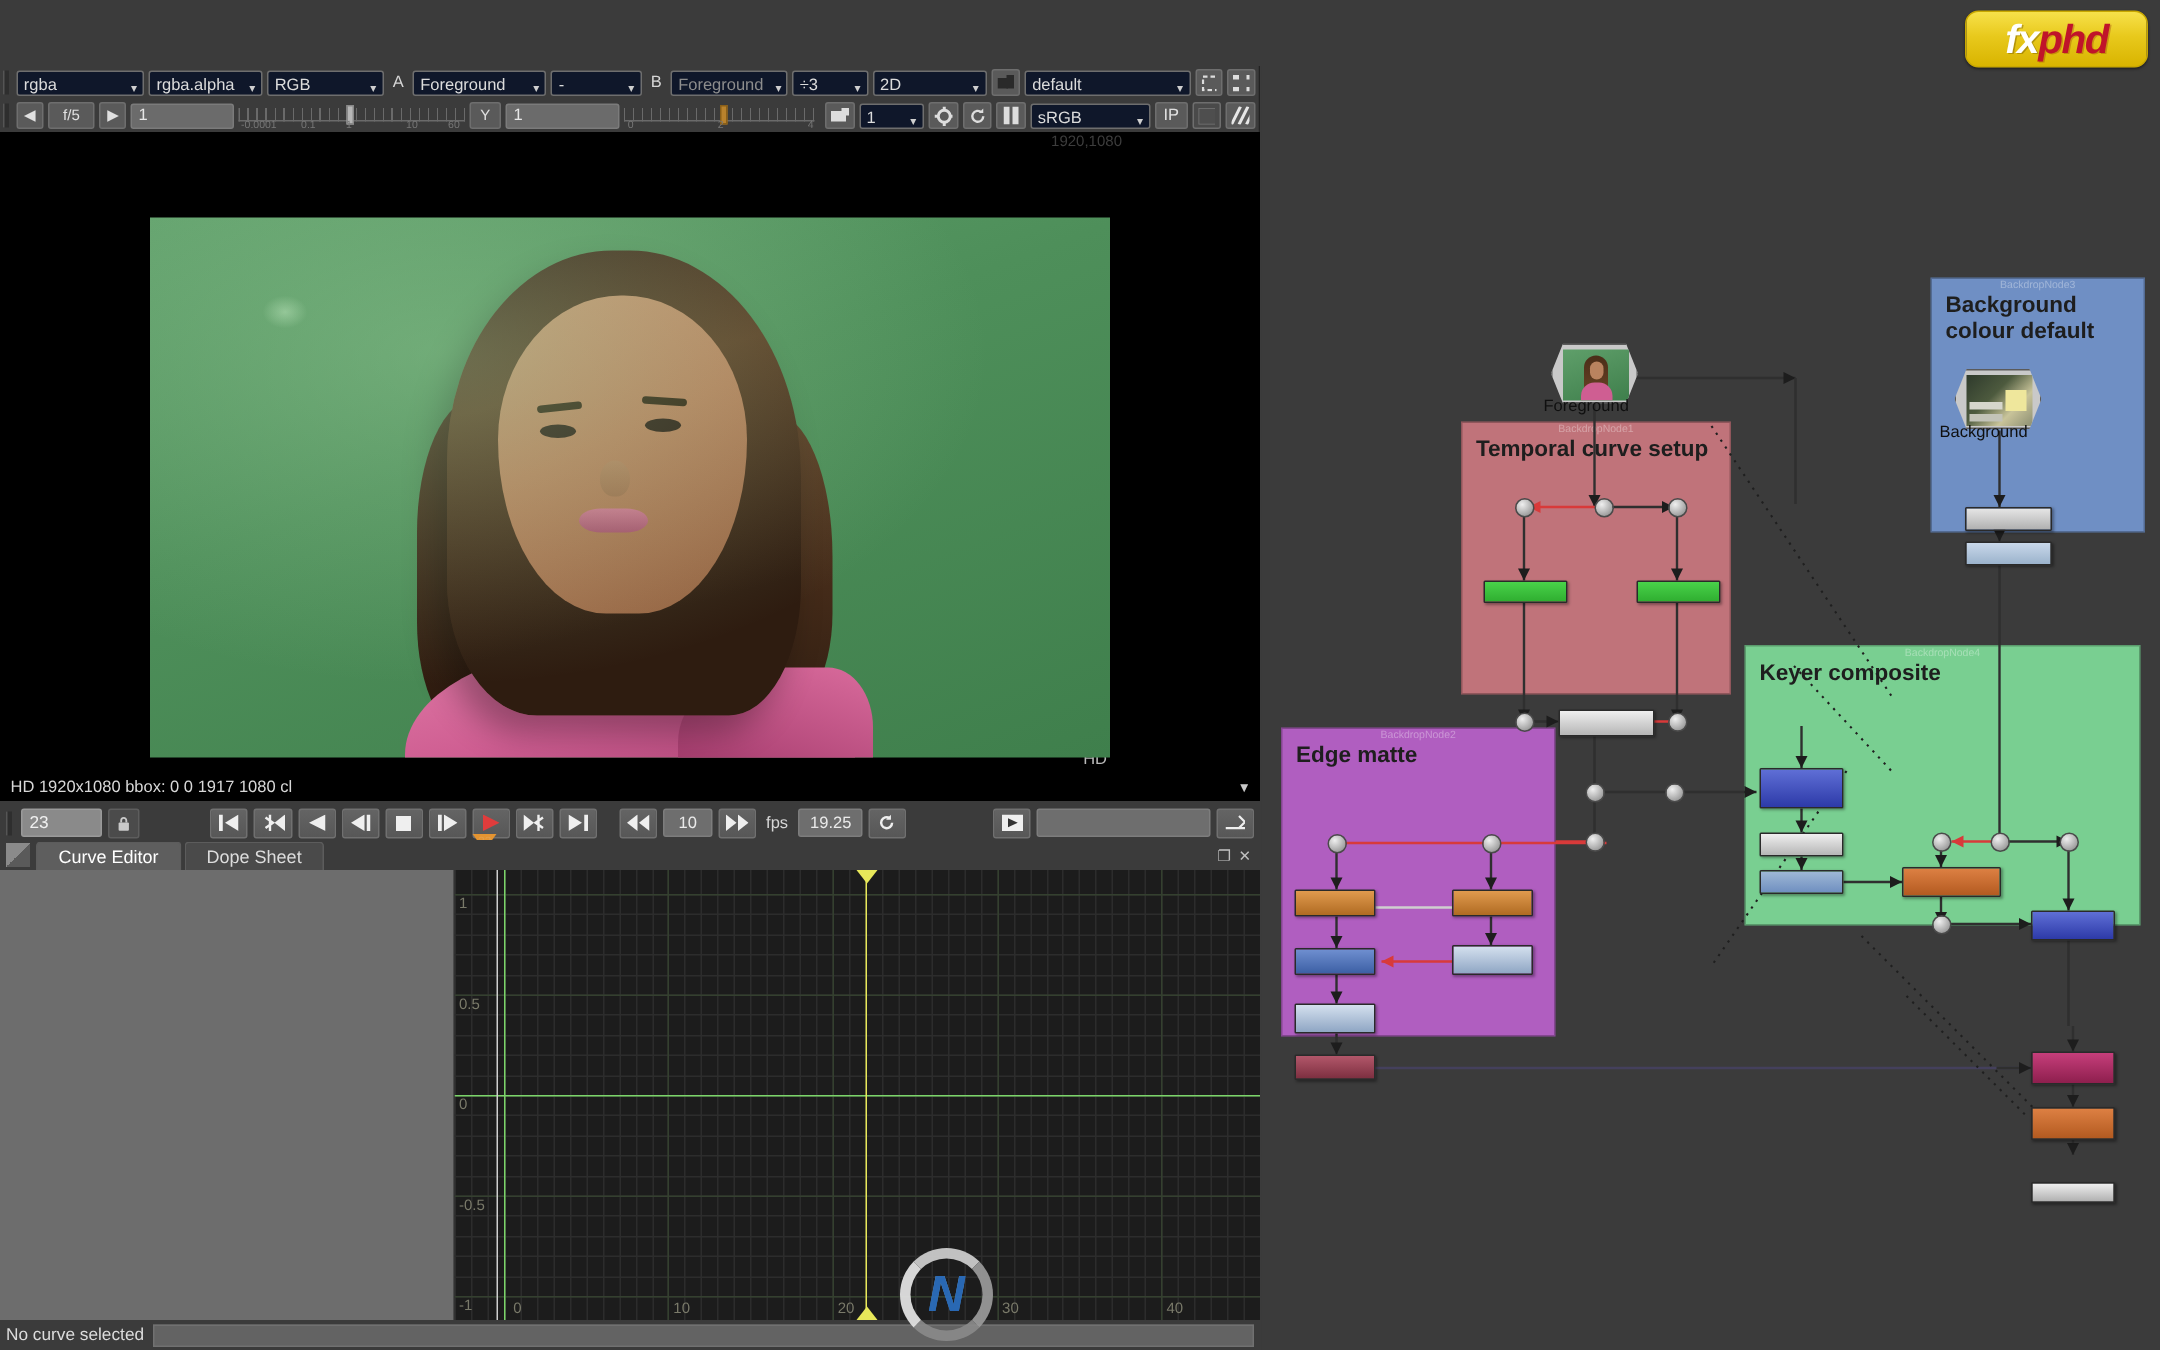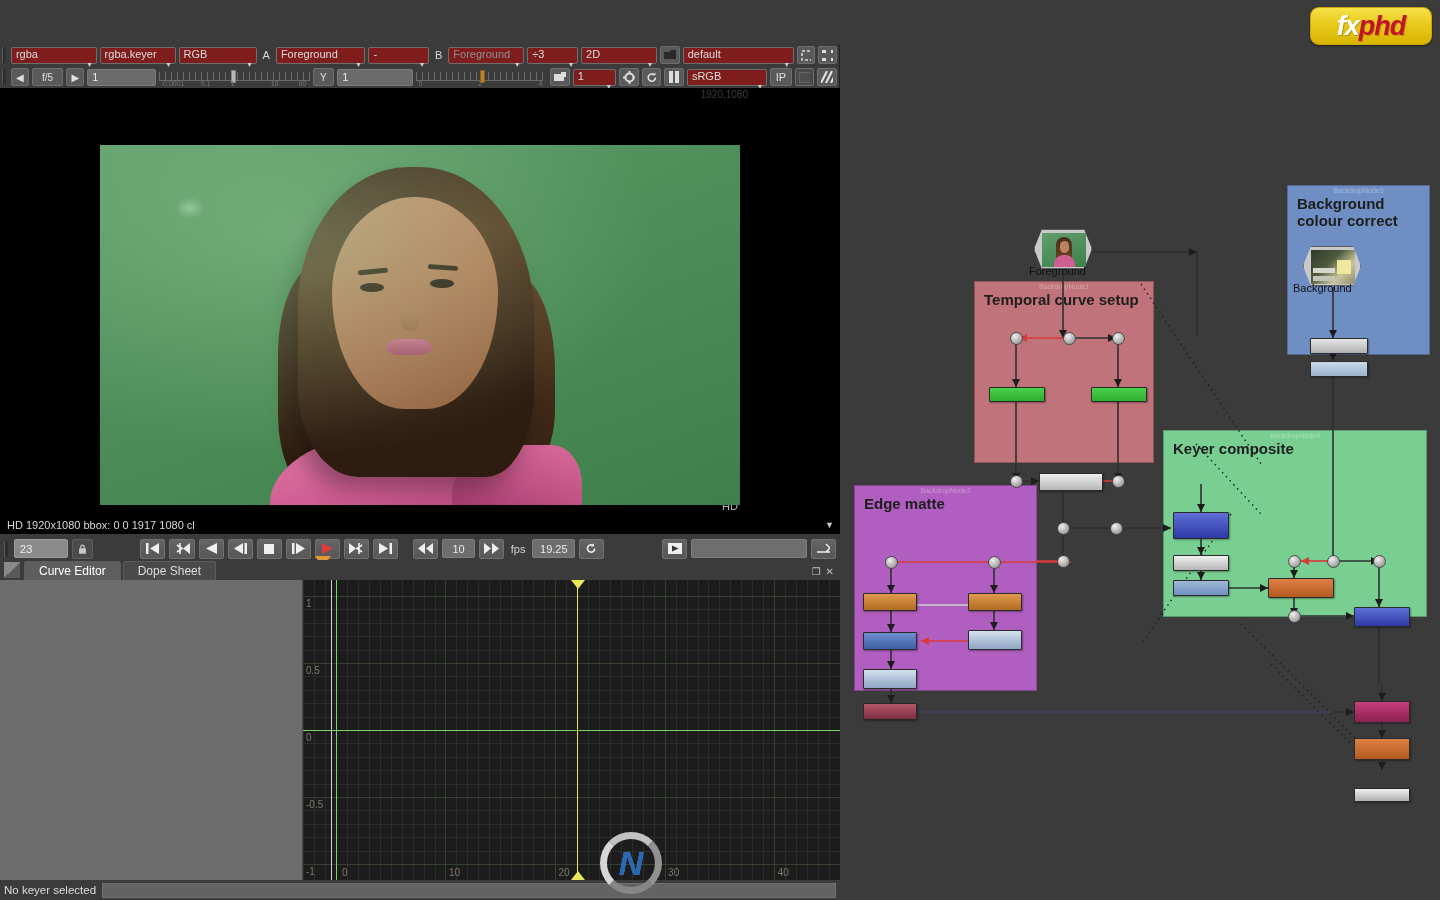--- a/index.html
+++ b/index.html
@@ -59,23 +59,23 @@
   .viewer-panel {
     position: absolute; left: 0; top: 44px; width: 840px; height: 516px;
     background: #3b3b3b; border-right: 1px solid #222;
   }
   .vtool-row {
     height: 22px; display: flex; align-items: center; gap: 3px; padding: 1px 2px;
     background: #3b3b3b;
   }
   .grip { width: 4px; height: 16px; background: #2e2e2e; border-left: 1px solid #555; margin-right: 2px; }
   .dd {
-    height: 17px; background: #7f1d1d; border: 1px solid #6e6e6e; border-radius: 2px;
-    color: #dcdcdc; font-size: 11px; display: flex; align-items: flex-start;
-    padding: 0 4px; position: relative; white-space: nowrap; flex-direction: column;
+    height: 17px; background: #0f172a; border: 1px solid #6e6e6e; border-radius: 2px;
+    color: #dcdcdc; font-size: 11px; display: flex; align-items: flex-end;
+    padding: 0 4px; position: relative; white-space: nowrap;
   }
   .dd .caret { margin-left: auto; padding-left: 8px; font-size: 8px; color: #cfcfcf; }
   .dd.dim { color: #8d8d8d; }
   .lbl { color: #d6d6d6; font-size: 11px; padding: 0 3px; }
   .tbtn {
     height: 18px; min-width: 18px; background: #5a5a5a; border: 1px solid #6e6e6e;
     border-radius: 2px; color: #e0e0e0; font-size: 10px;
     display: flex; align-items: center; justify-content: center; padding: 0 3px;
   }
   .tbtn.dark { background: #4a4a4a; }
@@ -280,21 +280,21 @@
 
   <div class="viewer-panel">
 
     <div class="vtool-row">
       <div class="grip"></div>
       <div class="dd" style="width:88px">
         <span>rgba</span>
           <span class="caret">▾</span>
       </div>
       <div class="dd" style="width:78px">
-        <span>rgba.keyer</span>
+        <span>rgba.alpha</span>
           <span class="caret">▾</span>
       </div>
       <div class="dd" style="width:80px">
         <span>RGB</span>
           <span class="caret">▾</span>
       </div>
       <span class="lbl">A</span>
       <div class="dd" style="width:92px">
         <span>Foreground</span>
           <span class="caret">▾</span>
@@ -746,37 +746,37 @@
           <div class="axisx" style="top: 150px;"></div>
           <div class="axisy" style="left: 32.8776px;"></div>
           <div class="gridv" style="left: 27.8776px; background: rgb(207, 207, 207);"></div>
           <div class="ce-cursor" style="left: 273.98px; background: rgb(232, 232, 90);">
             <div class="tri-t"></div>
             <div class="tri-b"></div>
           </div>
         </div>
     </div>
     <div class="ce-status">
-      <span class="t">No keyer selected</span>
+      <span class="t">No curve selected</span>
       <span class="f"></span>
     </div>
   </div>
 
   <div class="dag" id="dag">
 
     <div class="backdrop" id="bd-temporal" style="left:133px;top:237px;width:180px;height:182px;background:#c0737a;">
       <div class="bd-hdr">BackdropNode1</div>
       <div class="bd-title">Temporal curve setup</div>
     </div>
 
     <div class="backdrop" style="left:446px;top:141px;width:143px;height:170px;background:#6f8fc4;">
       <div class="bd-hdr">BackdropNode3</div>
       <div class="bd-title">
         <div>Background</div>
-        <div>colour correct</div>
+        <div>colour default</div>
       </div>
     </div>
 
     <div class="backdrop" style="left:322px;top:386px;width:264px;height:187px;background:#79cf91;">
       <div class="bd-hdr">BackdropNode4</div>
       <div class="bd-title">Keyer composite</div>
     </div>
 
     <div class="backdrop" style="left:13px;top:441px;width:183px;height:206px;background:#b05ec0;">
       <div class="bd-hdr">BackdropNode2</div>

